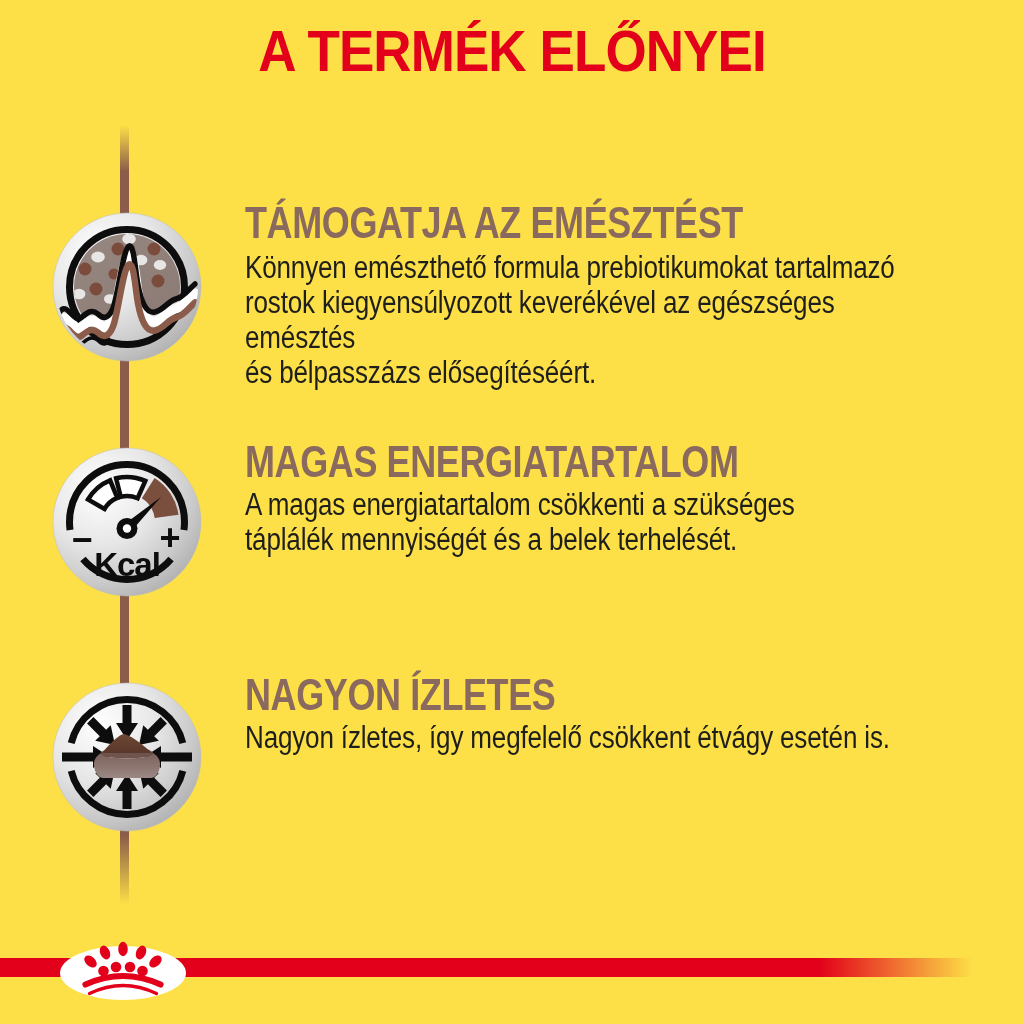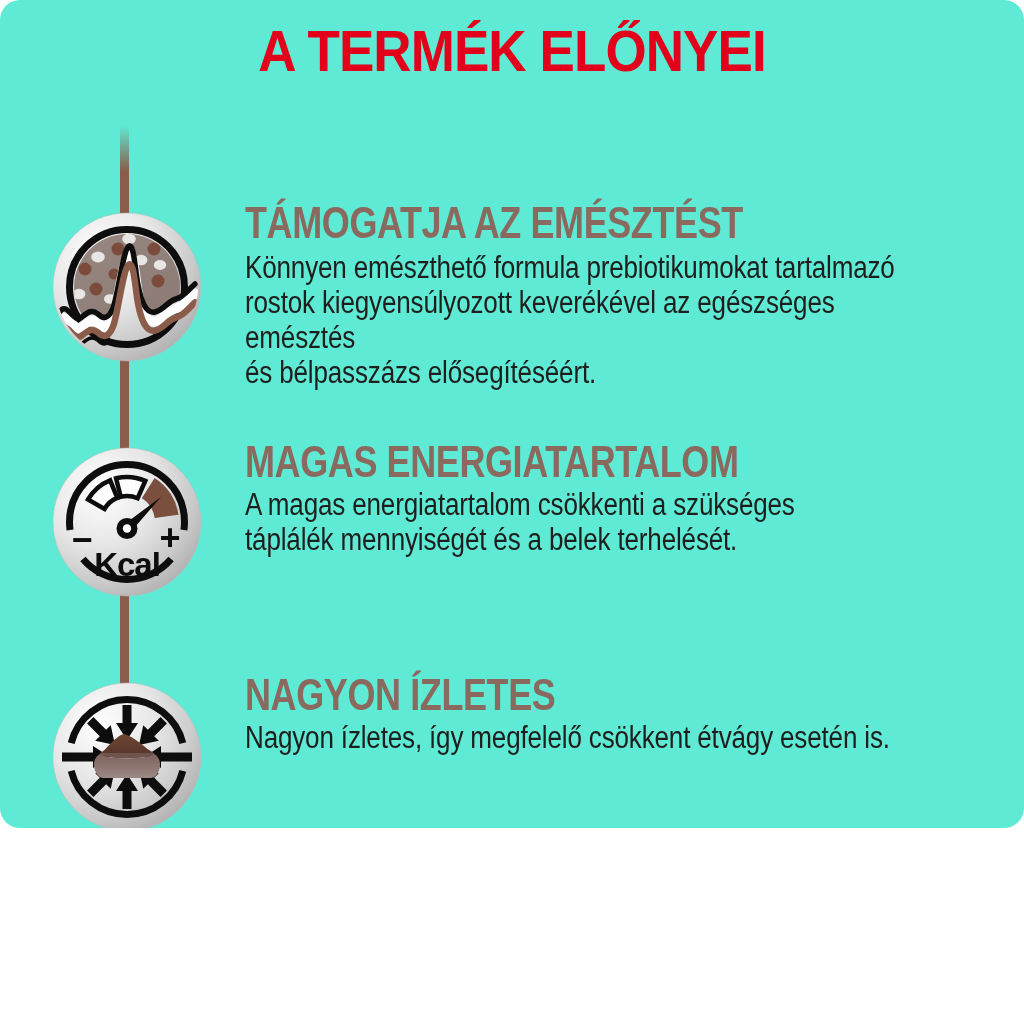--- a/index.html
+++ b/index.html
@@ -1,19 +1,18 @@
 <!DOCTYPE html>
 <html><head>
 <meta charset="utf-8">
 <style>
   html,body{margin:0;padding:0;background:#ffffff;}
   #canvas{
-    position:relative;width:1024px;height:828px;background:#5eead4;overflow:hidden;
+    position:relative;width:1024px;height:1024px;background:#fde047;overflow:hidden;
     font-family:"Liberation Sans",sans-serif;
-    border-radius:20px;
   }
   .page-title{
     position:absolute;top:18px;left:0;width:1024px;text-align:center;
     font-size:57px;font-weight:bold;letter-spacing:-1px;color:#e2001a;
     transform:scaleX(0.93);transform-origin:50% 0;white-space:nowrap;
   }
   .timeline{
     position:absolute;left:120px;top:125px;width:9px;height:780px;
     background:linear-gradient(to bottom,rgba(138,92,73,0) 0%,#8a5c49 6%,#8a5c49 91%,rgba(138,92,73,0) 100%);
   }

